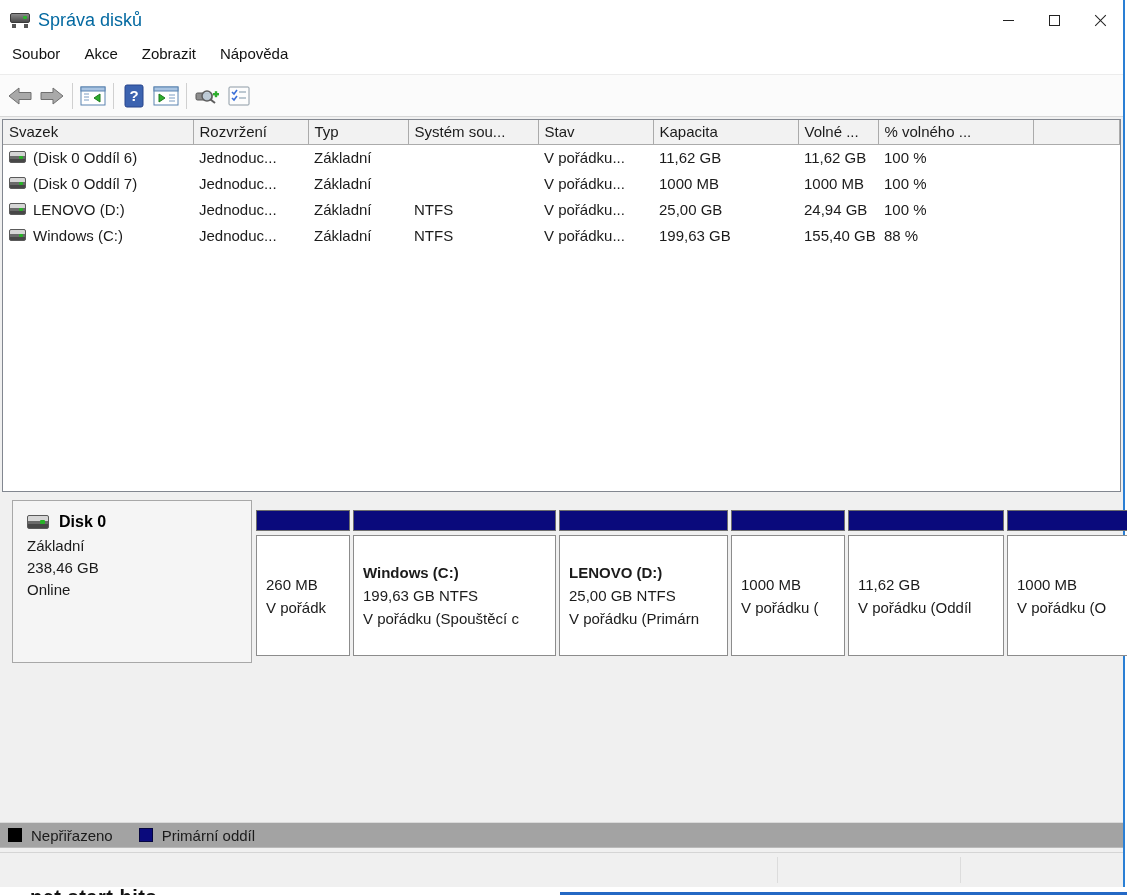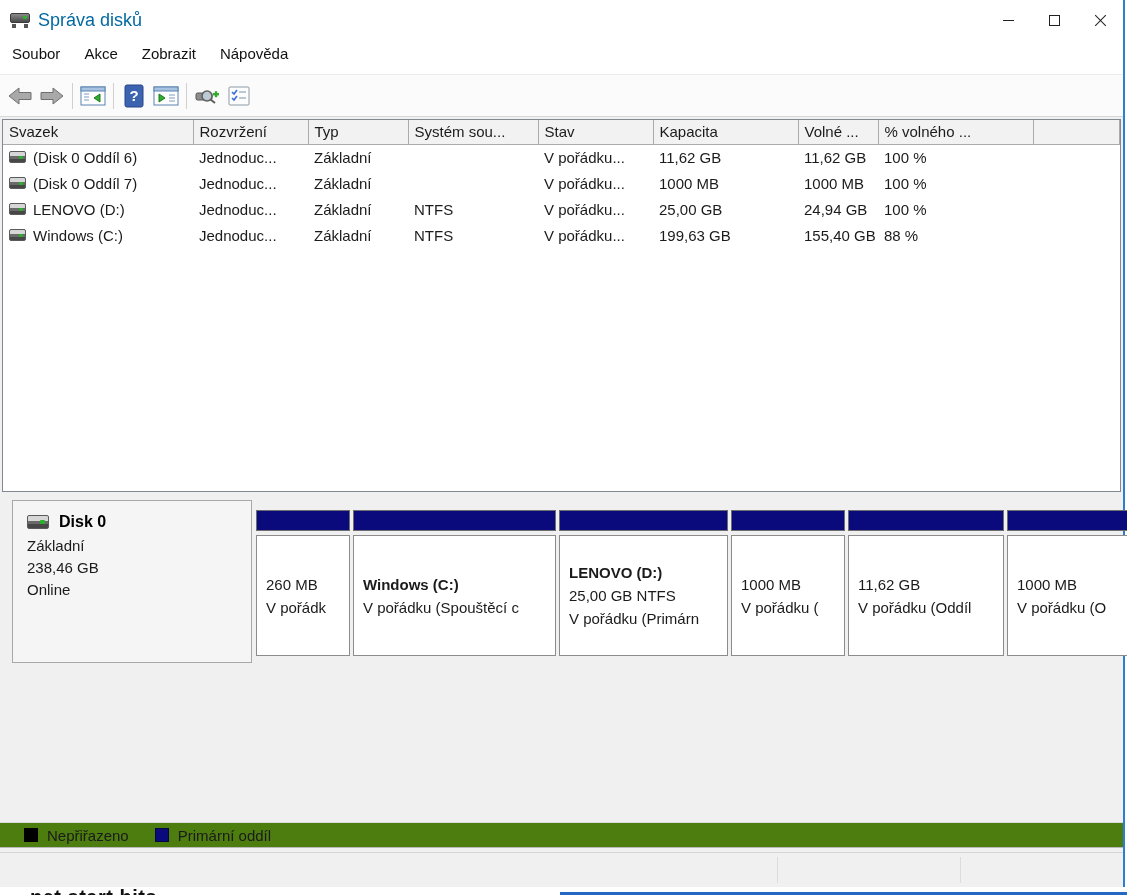--- a/index.html
+++ b/index.html
@@ -62,22 +62,22 @@
   .part-area { flex:1 1 auto; display:flex; gap:3px; padding:10px 1px 7px 4px; }
   .part { display:flex; flex-direction:column; }
   .part-head { height:21px; background:#0a0a7c; border:1px solid #6e6e6e; }
   .part-body { flex:1 1 auto; margin-top:4px; background:#ffffff; border:1px solid #8c8c8c;
        box-shadow:inset 0 0 0 2px #ffffff; display:flex; flex-direction:column; justify-content:center;
        padding:0 2px 0 9px; overflow:hidden; }
   .part-body .pname { font-size:15px; font-weight:700; line-height:23px; white-space:nowrap; }
   .part-body .pline { font-size:15px; line-height:23px; white-space:nowrap; }
 
   
-  .legendbar { position:absolute; left:0; top:822px; right:0; height:26px; background:#4d7c0f;
-       border-top:1px solid #dadada; border-bottom:1px solid #b9b9b9; display:flex; align-items:center; gap:26px; padding-left:24px; }
+  .legendbar { position:absolute; left:0; top:822px; right:0; height:26px; background:#a3a3a3;
+       border-top:1px solid #dadada; border-bottom:1px solid #b9b9b9; display:flex; align-items:center; gap:26px; padding-left:8px; }
   .legend-item { display:flex; align-items:center; gap:9px; font-size:15px; }
   .legend-sq { width:14px; height:14px; }
   .legend-sq.black { background:#000000; }
   .legend-sq.navy { background:#0a0a7c; border:1px solid #05053f; }
 
   
   .statusbar { position:absolute; left:0; top:852px; right:0; height:35px; background:#f0f0f0; border-top:1px solid #d5d5d5; }
   .status-div { position:absolute; top:4px; bottom:4px; width:1px; background:#dcdcdc; }
 
   
@@ -298,20 +298,21 @@
           <div class="part-head"></div>
           <div class="part-body">
             <div class="pline">260 MB</div>
             <div class="pline">V pořádk</div>
           </div>
         </div>
         <div class="part" style="width:203px">
           <div class="part-head"></div>
           <div class="part-body">
             <div class="pname">Windows  (C:)</div>
+            <div class="pline">199,63 GB NTFS</div>
             <div class="pline">V pořádku (Spouštěcí c</div>
           </div>
         </div>
         <div class="part" style="width:169px">
           <div class="part-head"></div>
           <div class="part-body">
             <div class="pname">LENOVO  (D:)</div>
             <div class="pline">25,00 GB NTFS</div>
             <div class="pline">V pořádku (Primárn</div>
           </div>

